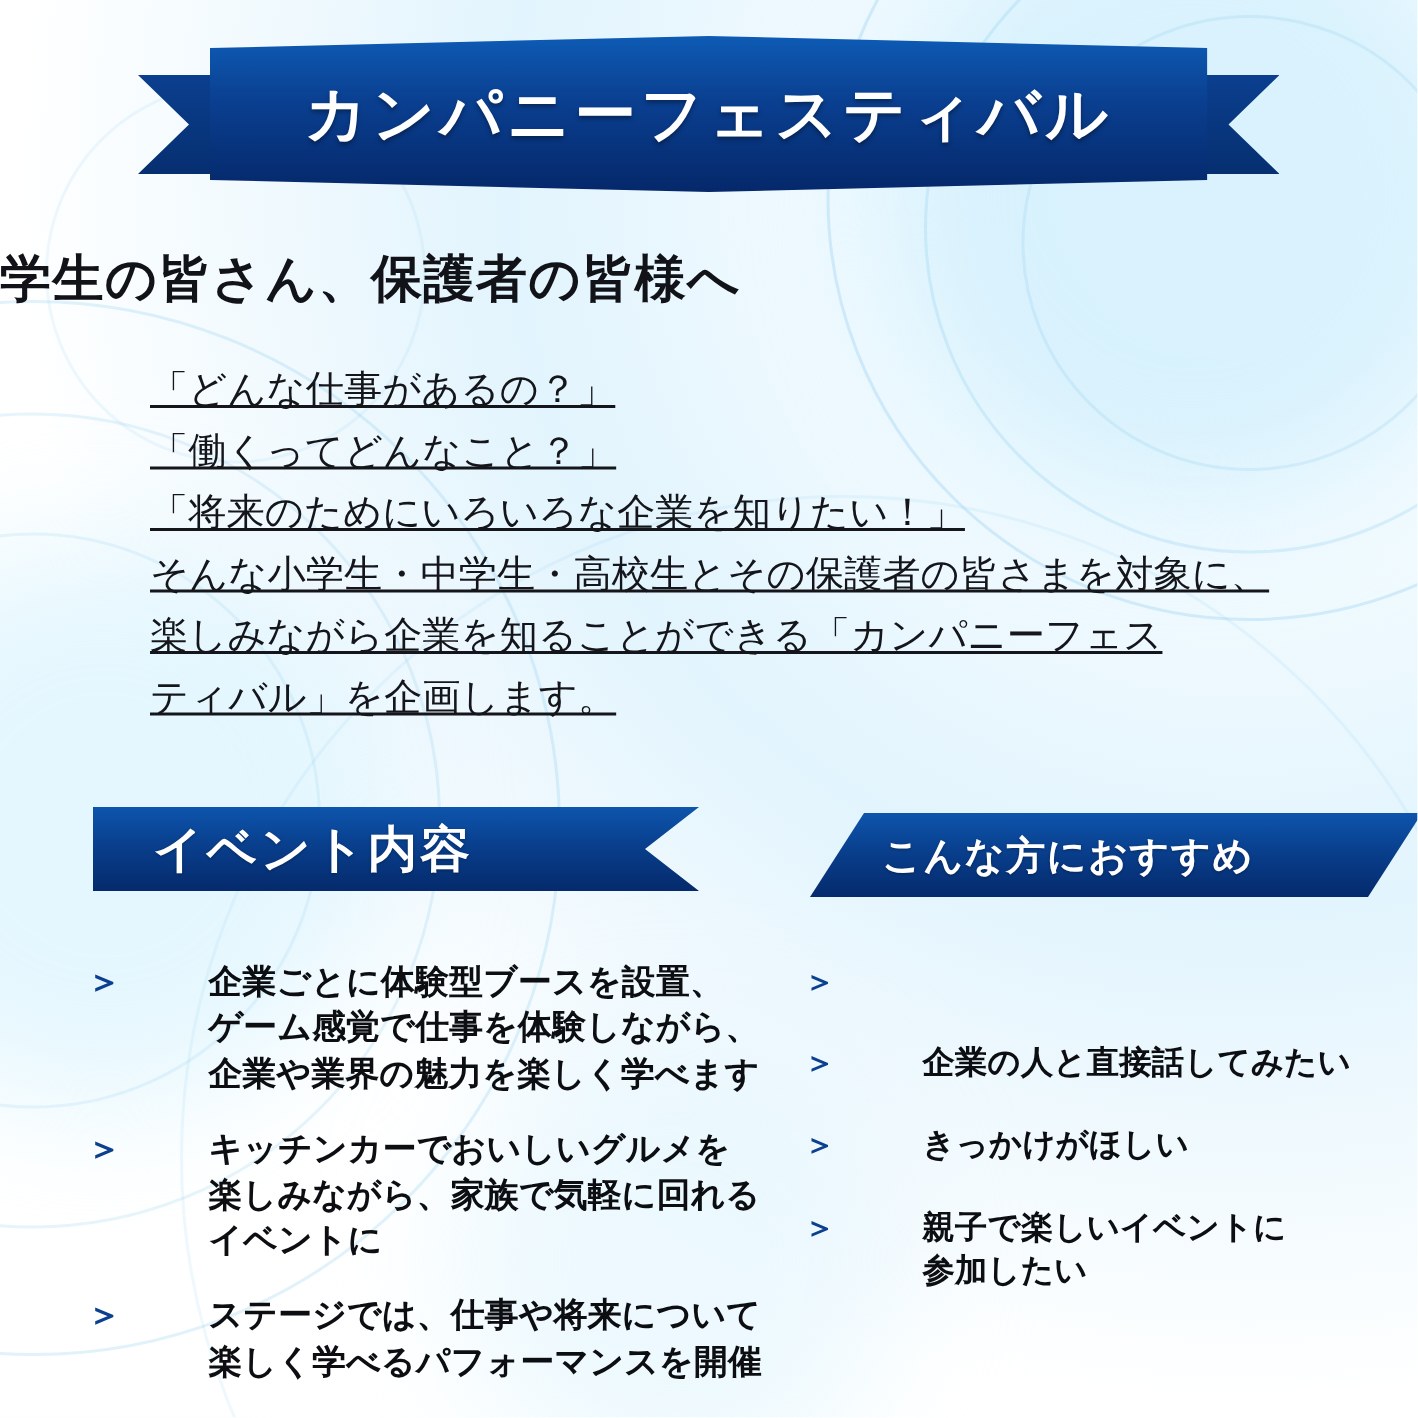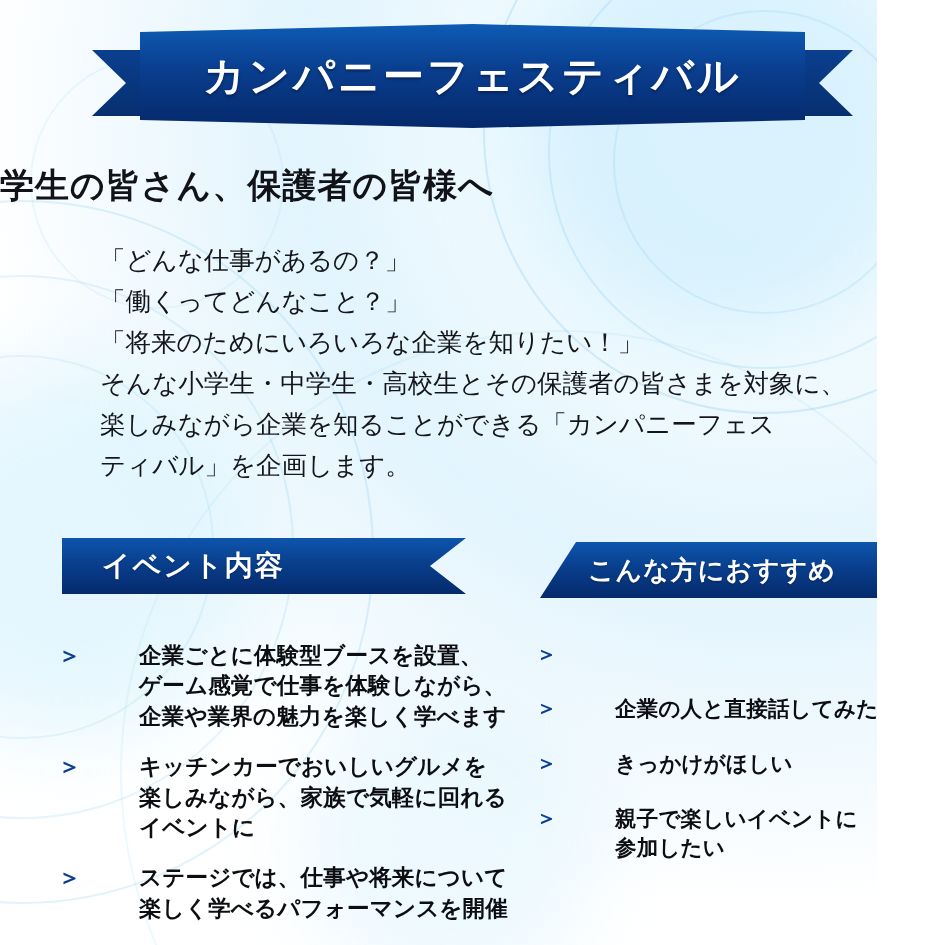--- a/index.html
+++ b/index.html
@@ -8,21 +8,21 @@
   }
   body {
     width: 945px;
     height: 945px;
     font-family: "Liberation Serif", "DejaVu Serif", serif;
     background: #ffffff;
     overflow: hidden;
   }
   #poster {
     position: relative;
-    width: 877px;
+    width: 945px;
     height: 945px;
     background:
       radial-gradient(circle at 88% 12%, #ffffff 0%, #f2fbff 22%, #e2f4fd 42%, #ffffff 70%),
       radial-gradient(circle at 8% 62%, #eaf7ff 0%, #ffffff 48%),
       linear-gradient(160deg, #ffffff 0%, #f4fbff 45%, #ffffff 100%);
     overflow: hidden;
   }
   
   .swirl {
     position: absolute;
@@ -110,41 +110,42 @@
   
   .intro {
     position: absolute;
     top: 240px;
     left: 100px;
     width: 790px;
     font-size: 25.5px;
     line-height: 41px;
     color: #14161b;
     font-family: "DejaVu Serif", "Liberation Serif", serif;
+    text-decoration: underline;
   }
   .intro div { white-space: nowrap; }
 
   
   .banner {
     position: absolute;
     height: 56px;
     background: linear-gradient(180deg, #0d55ad 0%, #093f8d 45%, #052a6c 100%);
     display: flex;
     align-items: center;
     color: #ffffff;
     font-weight: bold;
     font-family: "DejaVu Sans", "Liberation Sans", sans-serif;
     text-shadow: 0 1px 2px rgba(0,0,0,0.3);
   }
   .banner.left-banner {
     left: 62px;
     top: 538px;
     width: 364px;
     padding-left: 40px;
-    font-size: 28px;
+    font-size: 33px;
     letter-spacing: 2px;
     clip-path: polygon(0 0, 100% 0, calc(100% - 36px) 50%, 100% 100%, 0 100%);
   }
   .banner.right-banner {
     left: 540px;
     top: 542px;
     width: 360px;
     padding-left: 48px;
     font-size: 26px;
     letter-spacing: 1px;

